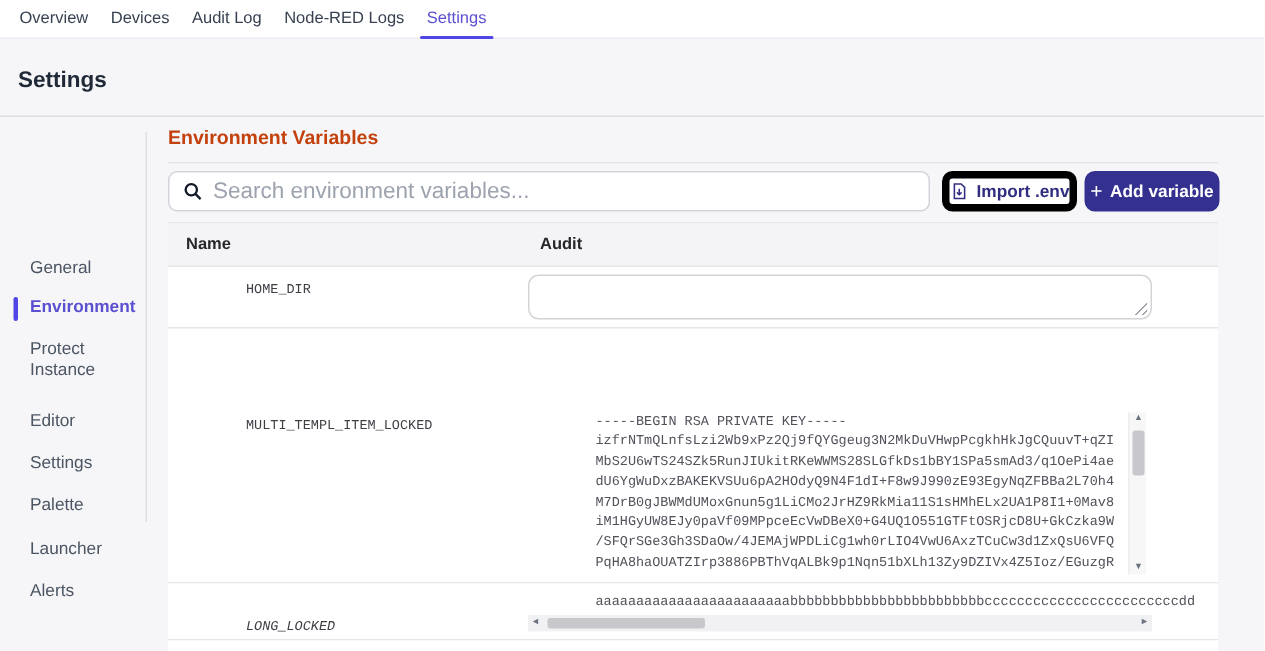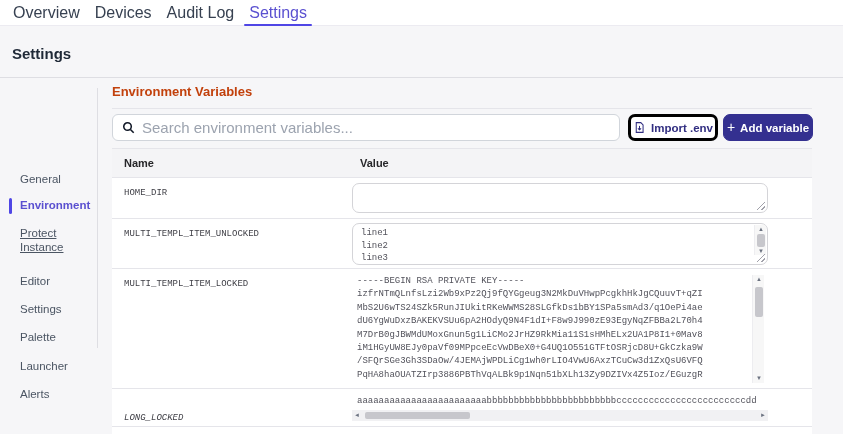--- a/index.html
+++ b/index.html
@@ -7,21 +7,21 @@
   #app {
     position:relative; width:843px; height:434px; overflow:hidden;
     background:#f6f6f8; font-family:"Liberation Sans", sans-serif;
     color:#374151; -webkit-font-smoothing:antialiased;
   }
   
   .tabbar {
     position:absolute; top:0; left:0; width:843px; height:26px;
     background:#fff; border-bottom:1px solid #ecebf1;
     display:flex; align-items:center; gap:15px; padding-left:13px;
-    font-size:16px; color:#374151;
+    font-size:11px; color:#374151;
   }
   .tab { position:relative; height:26px; line-height:25px; cursor:pointer; white-space:nowrap; }
   .tab.active { color:#5a50d0; }
   .tab.active::after {
     content:""; position:absolute; left:-5px; right:-5px; bottom:0; height:2px;
     background:#4f46e5; border-radius:2px;
   }
   
   .page-title {
     position:absolute; left:12px; top:45px; font-size:15px; font-weight:bold; color:#1f2937;
@@ -29,21 +29,21 @@
   .page-divider { position:absolute; left:0; top:77px; width:843px; height:1px; background:#dedee3; }
   
   .sidebar { position:absolute; left:0; top:78px; width:97px; height:356px; }
   .sidebar-vline { position:absolute; left:97px; top:88px; height:260px; width:1px; background:#dedee3; }
   .sb-item {
     position:absolute; left:20px; width:72px; font-size:11.5px; line-height:14px;
     color:#4b5563; cursor:pointer;
   }
   .sb-item:nth-of-type(1){ top:94px; }
   .sb-item:nth-of-type(2){ top:120px; }
-  .sb-item:nth-of-type(3){ top:148px;text-decoration:underline; }
+  .sb-item:nth-of-type(3){ top:148px; }
   .sb-item:nth-of-type(4){ top:196px; }
   .sb-item:nth-of-type(5){ top:224px; }
   .sb-item:nth-of-type(6){ top:252px; }
   .sb-item:nth-of-type(7){ top:281px; }
   .sb-item:nth-of-type(8){ top:309px; }
   .sb-item.active { color:#5a50d0;font-weight:bold; }
   .sb-item.active::before {
     content:""; position:absolute; left:-11px; top:0; width:3px; height:16px;
     background:#4f46e5; border-radius:2px;
   }
@@ -59,21 +59,21 @@
     display:flex; align-items:center; gap:7px; padding:0 9px;
   }
   .search-box input {
     border:none; outline:none; flex:1; font-size:15px; color:#374151; background:transparent;
     font-family:"Liberation Sans", sans-serif;
   }
   .search-box input::placeholder { color:#9ca3af; }
 
   .btn-import {
     position:absolute; left:628px; top:114px; width:90px; height:27px;
-    background:#fff; border:3px solid #000000; border-radius:7px;
+    background:#fff; border:5px solid #000000; border-radius:7px;
     display:flex; align-items:center; justify-content:center; gap:5px;
     font-size:11.5px; font-weight:bold; color:#312e81; cursor:pointer;
   }
   .btn-add {
     position:absolute; left:723px; top:114px; width:90px; height:27px;
     background:#343090; border:1px solid #343090; border-radius:7px;
     display:flex; align-items:center; justify-content:center; gap:5px;
     font-size:11.5px; font-weight:bold; color:#ffffff; cursor:pointer;
   }
   .btn-add .plus { font-size:14px; font-weight:normal; line-height:1; margin-top:-1px; }
@@ -91,21 +91,21 @@
   .th-name { width:240px; padding-left:12px; }
   .th-value { padding-left:8px; }
 
   .row { position:absolute; left:0; width:700px; border-bottom:1px solid #e5e5ea; background:#fff; }
   .row-1 { top:29px;  height:41px; }
   .row-2 { top:70px;  height:50px; }
   .row-3 { top:120px; height:120px; }
   .row-4 { top:240px; height:38px; }
   .row-5 { top:278px; height:8px; border-bottom:none; }
 
-  .mono { font-family:"Liberation Mono","DejaVu Sans Mono",monospace; }
+  .mono { font-family:"Liberation Mono","DejaVu Sans Mono",monospace;margin-left:40px; }
   .cell-name {
     position:absolute; left:12px; top:10px; font-size:9px; color:#3f3f46; letter-spacing:0;
   }
   .ta {
     position:absolute; left:240px; width:416px; background:#fff;
     border:1px solid #d4d4d8; border-radius:7px; overflow:hidden;
     font-size:9px; line-height:12.5px; color:#52525b;
   }
   .ta-empty { top:5px; height:30px; }
   .ta-multi { top:4px;  height:42px; }
@@ -148,20 +148,21 @@
 </style>
 </head>
 <body>
 
 <div id="app">
 
   <nav class="tabbar">
     <div class="tab">Overview</div>
     <div class="tab">Devices</div>
     <div class="tab">Audit Log</div>
+    <div class="tab">Node-RED Logs</div>
     <div class="tab active">Settings</div>
   </nav>
 
   <h1 class="page-title">Settings</h1>
   <div class="page-divider"></div>
 
   <aside class="sidebar">
     <div class="sb-item">General</div>
     <div class="sb-item active">Environment</div>
     <div class="sb-item">Protect Instance</div>
@@ -199,46 +200,31 @@
 
   <button class="btn-add">
     <span class="plus">+</span>
     <span>Add variable</span>
   </button>
 
   <div class="env-table">
 
     <div class="thead">
       <div class="th-name">Name</div>
-      <div class="th-value">Value</div>
+      <div class="th-value">Audit</div>
     </div>
 
     <div class="row row-1">
       <div class="cell-name mono">HOME_DIR</div>
       <div class="ta ta-empty">
         <div class="txt mono"></div>
         <div class="resize-corner"></div>
       </div>
     </div>
 
-    <div class="row row-2">
-      <div class="cell-name mono">MULTI_TEMPL_ITEM_UNLOCKED</div>
-      <div class="ta ta-multi">
-        <div class="txt mono">line1
-line2
-line3
-line4</div>
-        <div class="vscroll vs-in-ta" style="height:30px;">
-          <div class="arr up">▲</div>
-          <div class="thumb" style="top:9px; height:13px;"></div>
-          <div class="arr" style="top:22px;">▼</div>
-        </div>
-        <div class="resize-corner"></div>
-      </div>
-    </div>
 
     <div class="row row-3">
       <div class="cell-name mono">MULTI_TEMPL_ITEM_LOCKED</div>
       <div class="locked-val mono">-----BEGIN RSA PRIVATE KEY-----
 izfrNTmQLnfsLzi2Wb9xPz2Qj9fQYGgeug3N2MkDuVHwpPcgkhHkJgCQuuvT+qZI
 MbS2U6wTS24SZk5RunJIUkitRKeWWMS28SLGfkDs1bBY1SPa5smAd3/q1OePi4ae
 dU6YgWuDxzBAKEKVSUu6pA2HOdyQ9N4F1dI+F8w9J990zE93EgyNqZFBBa2L70h4
 M7DrB0gJBWMdUMoxGnun5g1LiCMo2JrHZ9RkMia11S1sHMhELx2UA1P8I1+0Mav8
 iM1HGyUW8EJy0paVf09MPpceEcVwDBeX0+G4UQ1O551GTFtOSRjcD8U+GkCzka9W
 /SFQrSGe3Gh3SDaOw/4JEMAjWPDLiCg1wh0rLIO4VwU6AxzTCuCw3d1ZxQsU6VFQ

